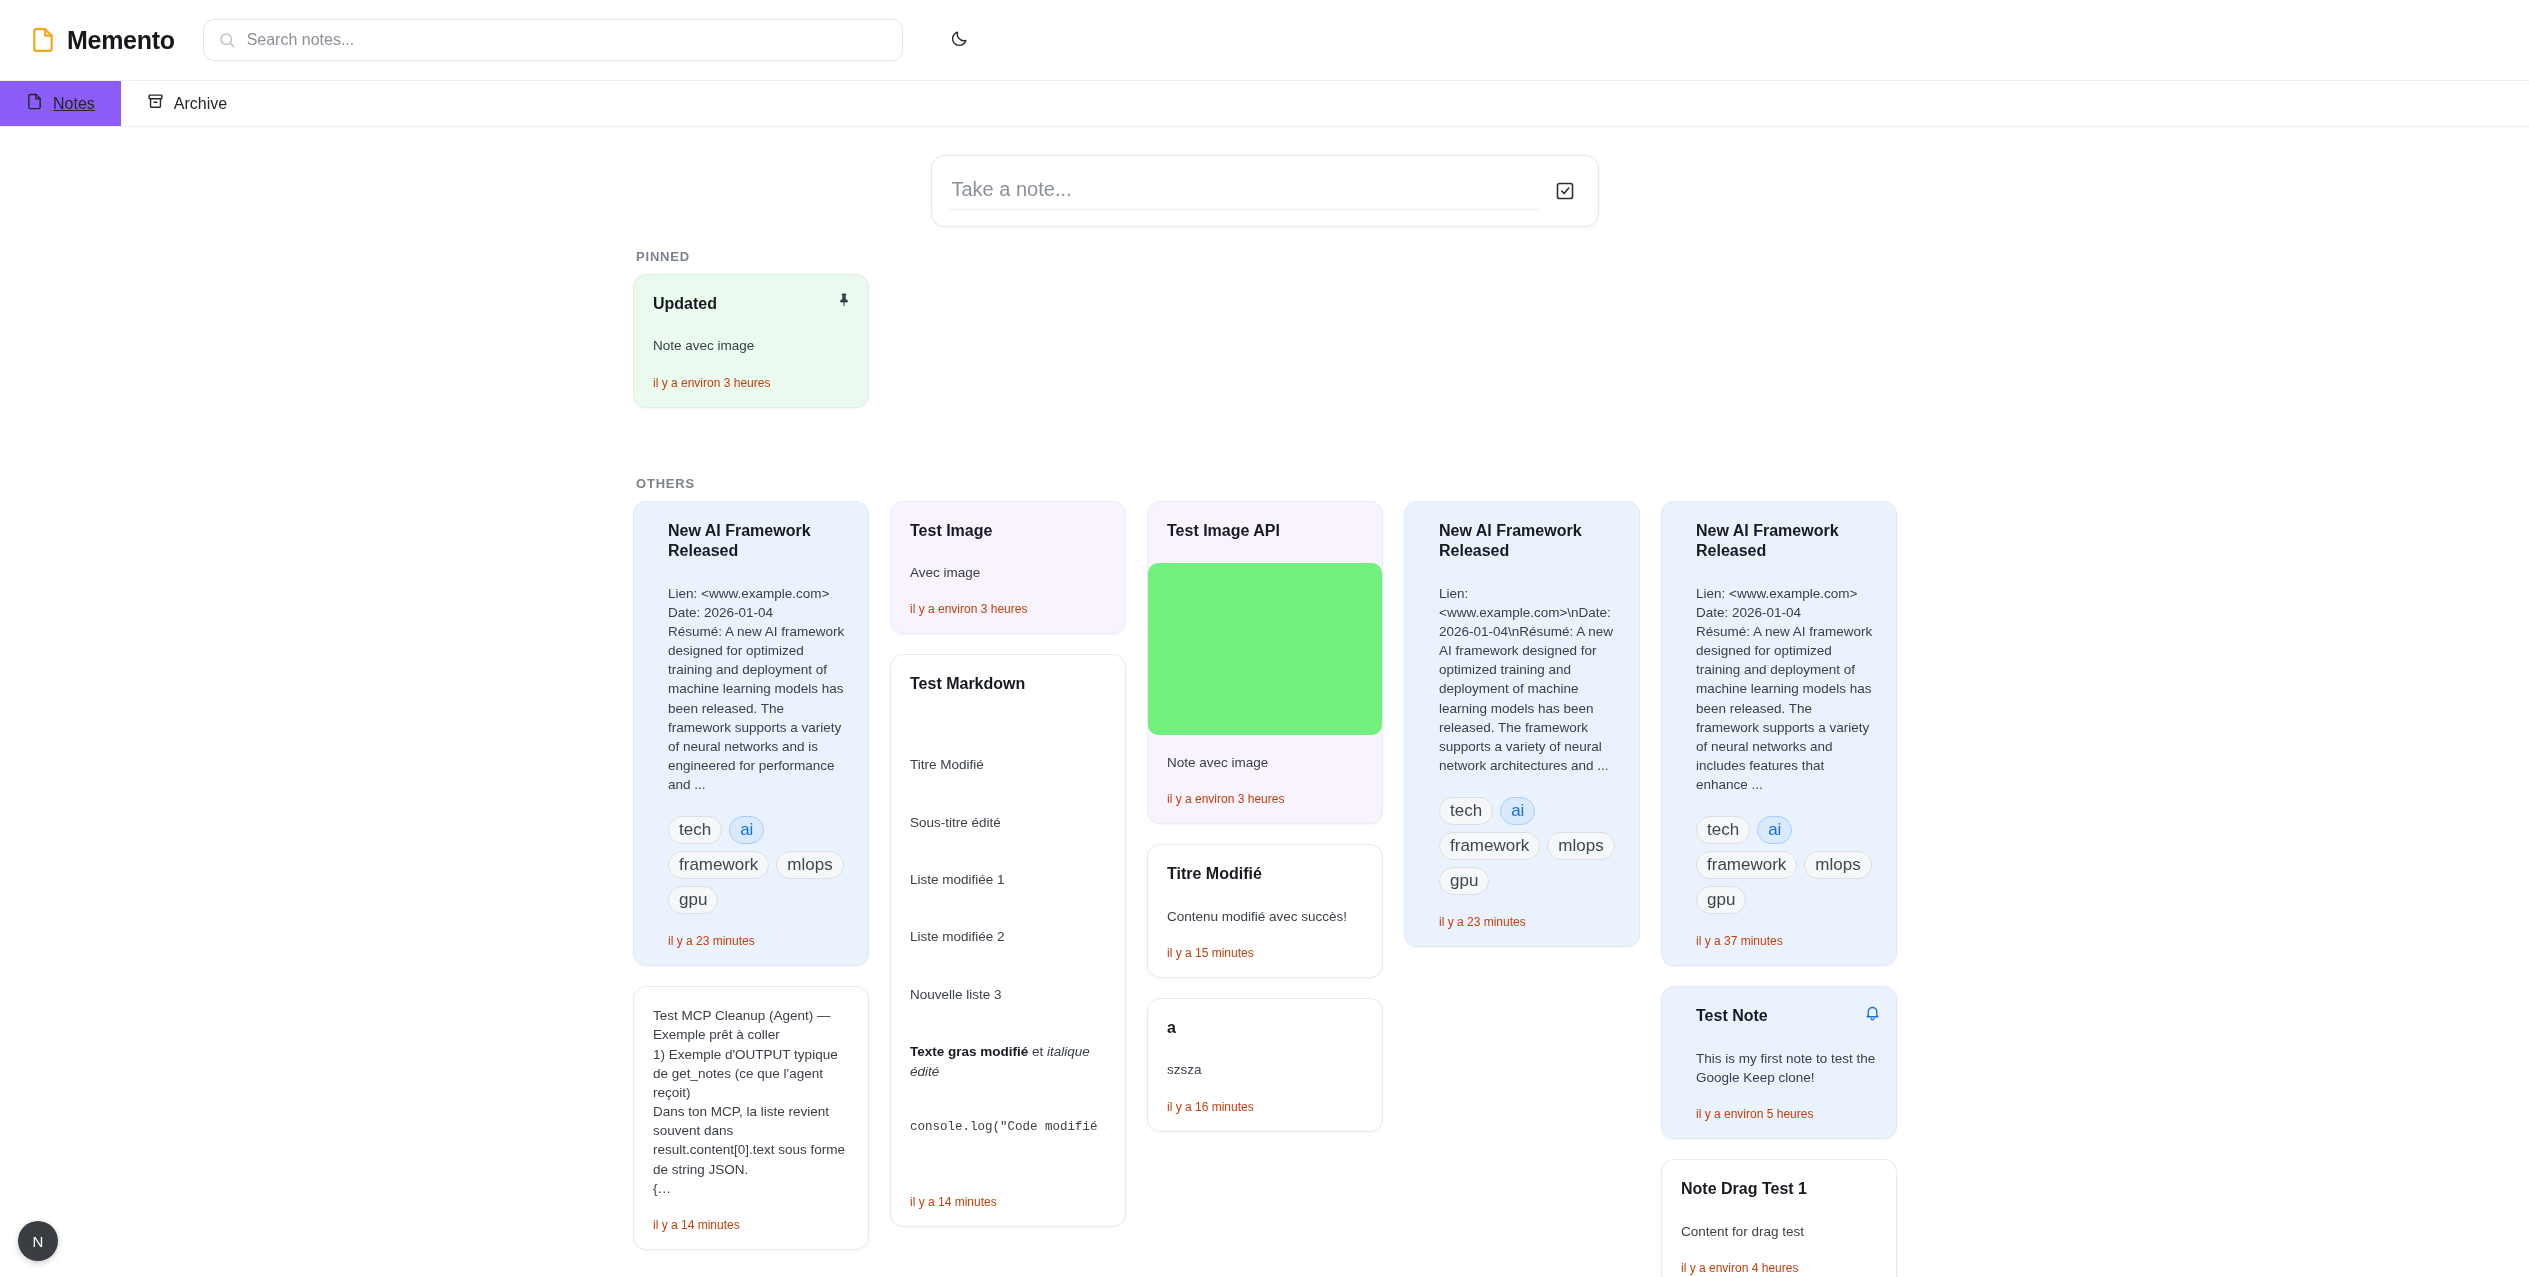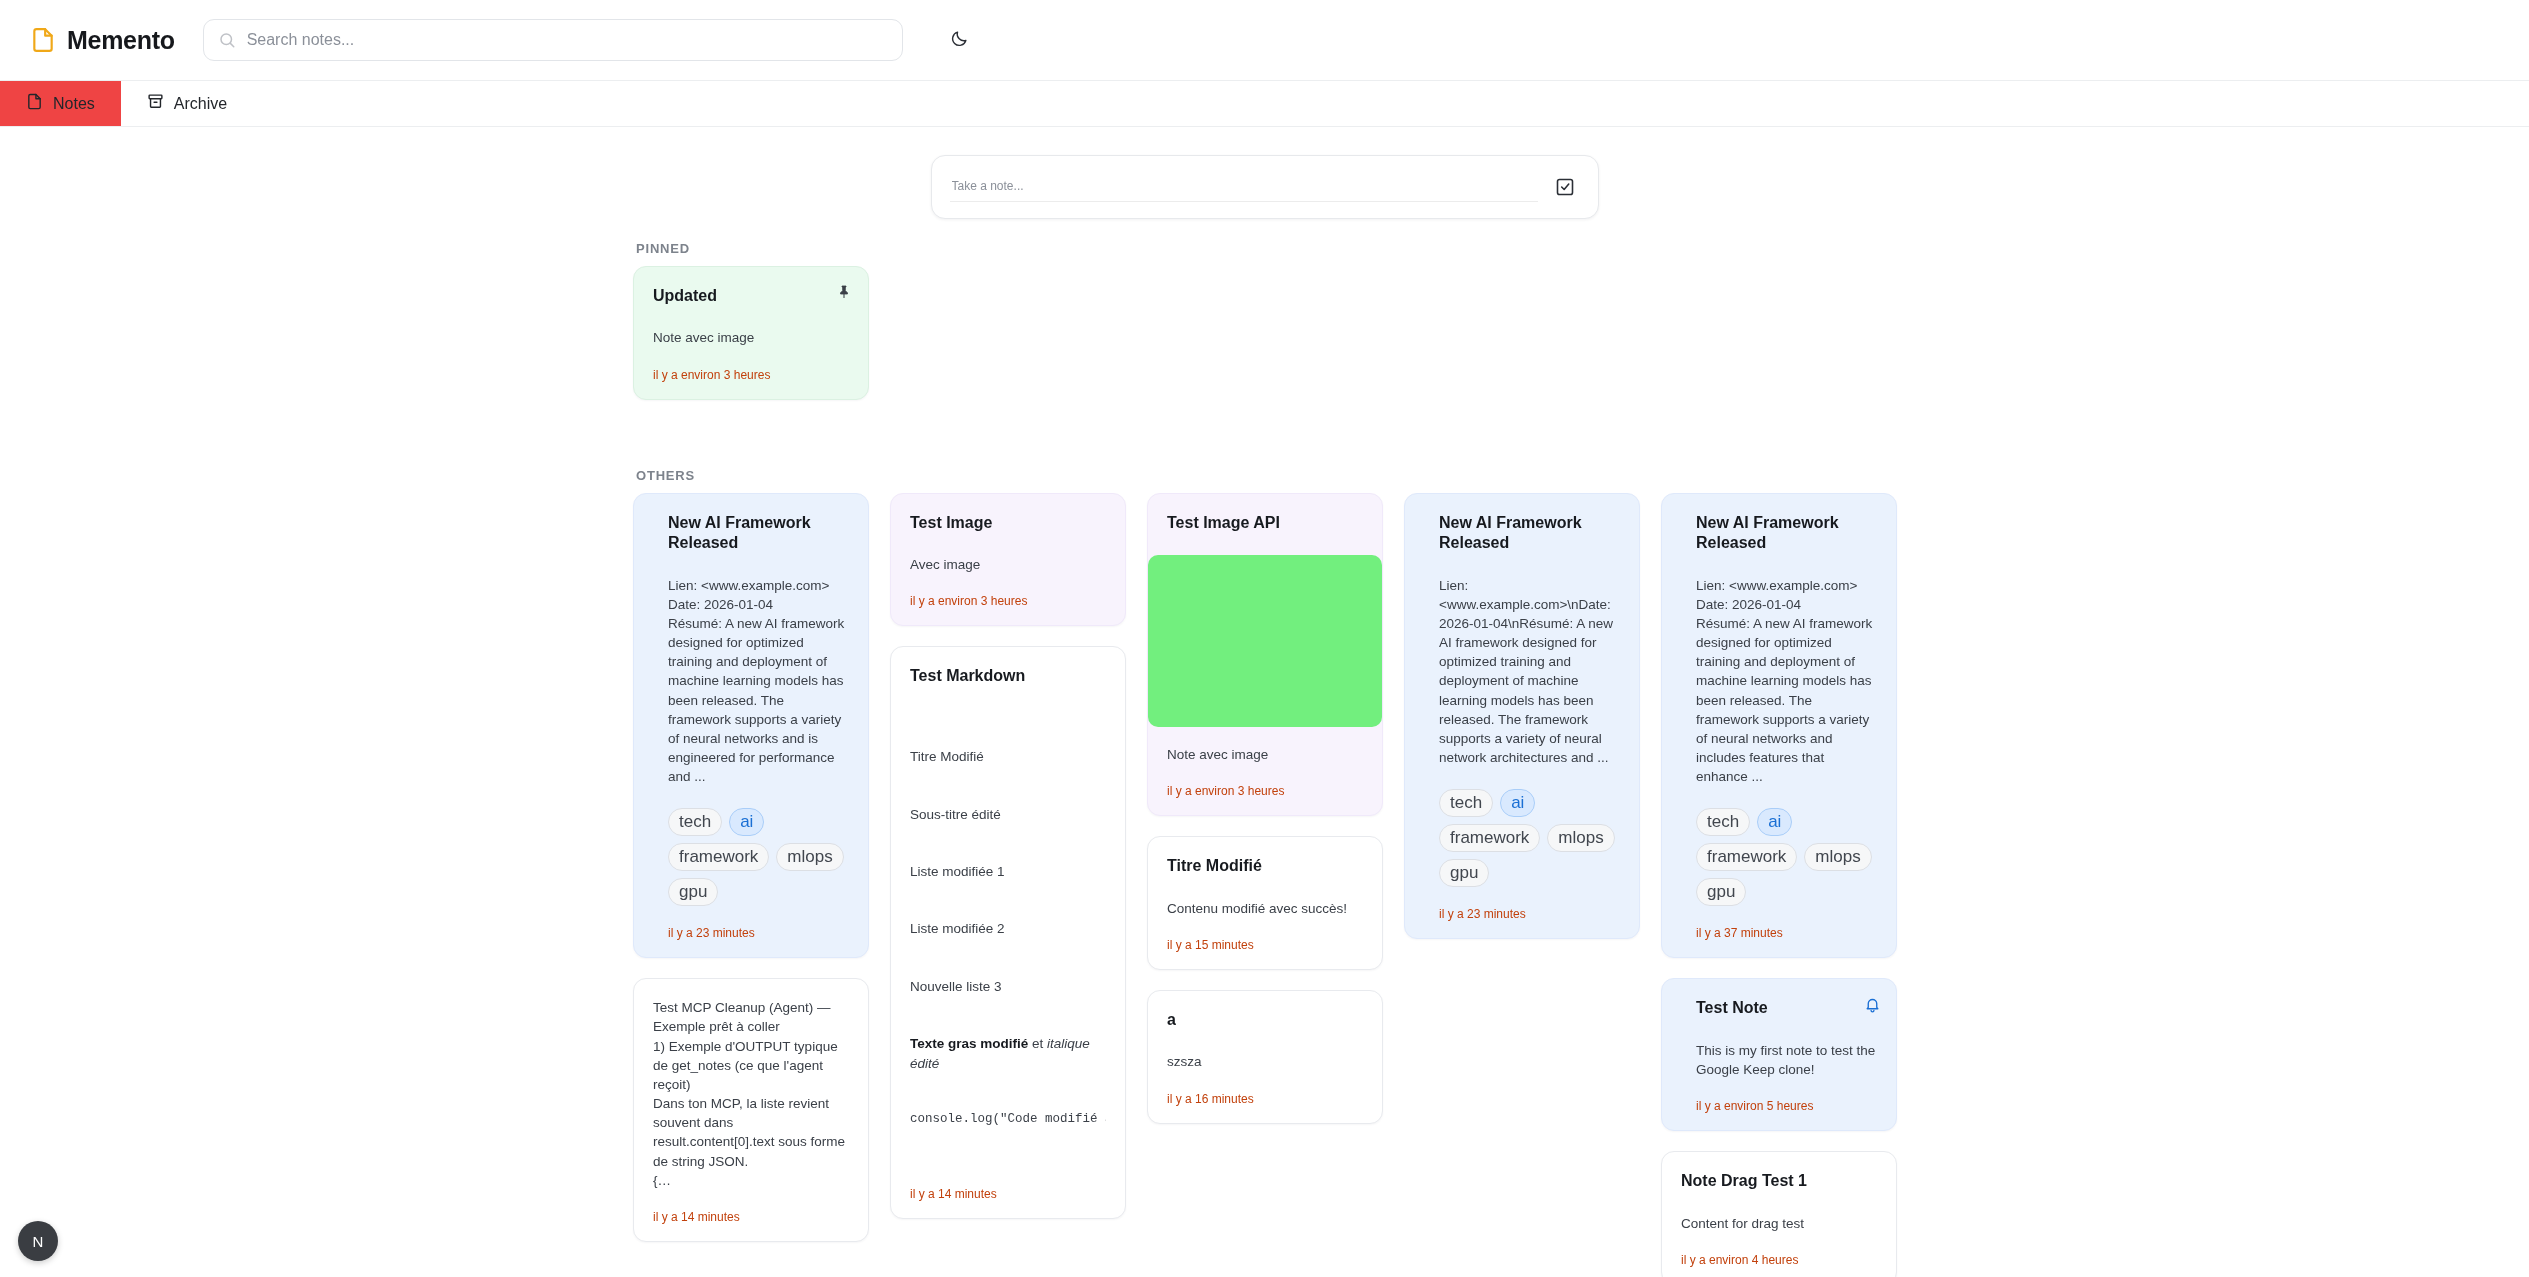--- a/index.html
+++ b/index.html
@@ -52,42 +52,42 @@
     display: flex; align-items: stretch;
     border-bottom: 1px solid #eceef0;
     background:#ffffff;
   }
   .tab {
     display: flex; align-items: center; gap: 10px;
     padding: 0 26px;
     font-size: 16px; color: #23262b;
     cursor: pointer;
   }
-  .tab.active { background: #ef4444; }
+  .tab.active { background: #8b5cf6; text-decoration: underline; }
   .tab svg { width: 17px; height: 17px; }
 
   
   .composer-row {
     display: flex; justify-content: center;
     padding-top: 28px;
   }
   .composer {
     width: 668px;
     background: #fff;
     border: 1px solid #e7e9ec;
     border-radius: 14px;
     box-shadow: 0 1px 3px rgba(16,22,40,.06);
     display: flex; align-items: center;
     padding: 16px 18px;
     gap: 12px;
   }
   .composer-input {
     flex: 1 1 auto;
     border: none; outline: none;
-    font-size: 12px; color: #8b9099;
+    font-size: 20px; color: #8b9099;
     font-family: inherit;
     background: transparent;
     border-bottom: 1px solid #ececec;
     padding: 6px 2px 8px 2px;
   }
   .composer-input::placeholder { color:#8b9099; }
   .composer-action {
     width: 30px; height: 30px; flex:none;
     display:flex; align-items:center; justify-content:center;
     cursor: pointer;

